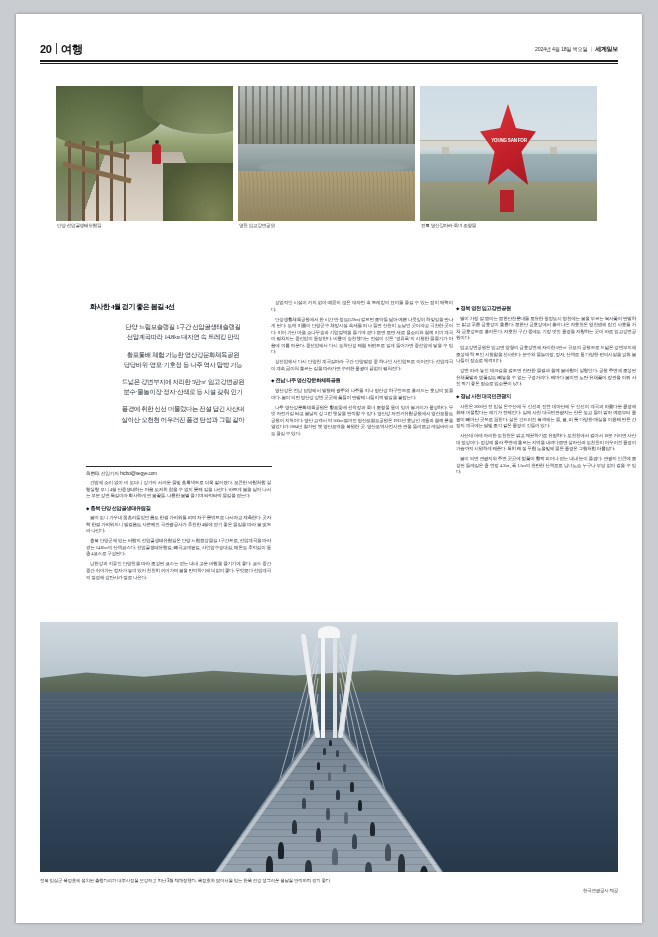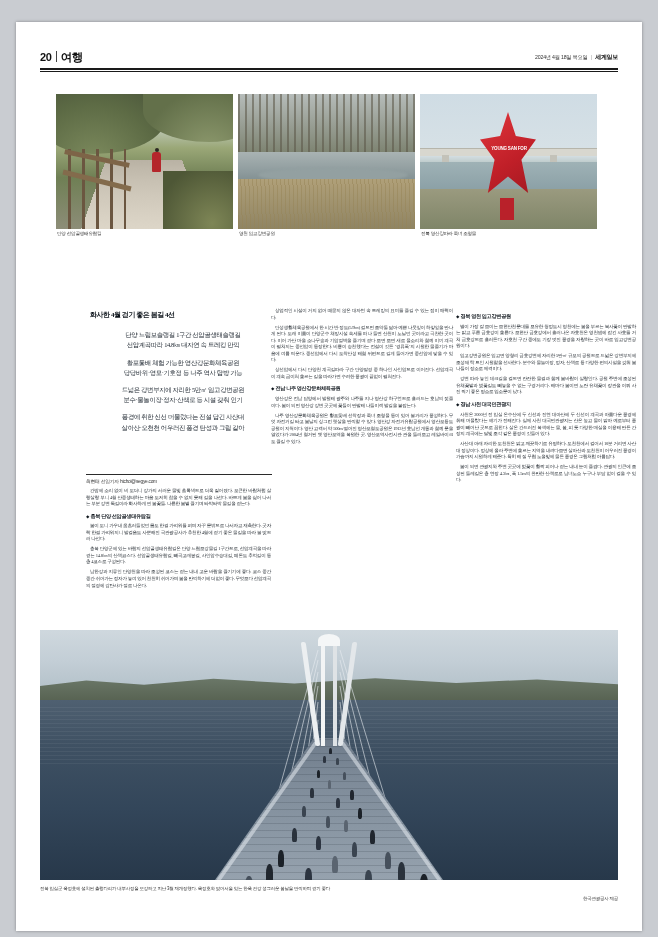--- a/index.html
+++ b/index.html
@@ -4,21 +4,21 @@
 <title>Newspaper Page</title>
 <style>
   html,body{margin:0;padding:0;}
   body{
     width:658px;height:937px;
     background:#c9ccd1;
     font-family:"Liberation Serif","DejaVu Serif",serif;
     overflow:hidden;
   }
   .page{
-    position:absolute;left:16px;top:22px;
+    position:absolute;left:16px;top:14px;
     width:626px;height:909px;
     background:#ffffff;
     box-shadow:0 0 3px rgba(0,0,0,.35);
     overflow:hidden;
   }
   
   .masthead{
     position:absolute;left:24px;top:28px;width:578px;height:22px;
   }
   .masthead .rule{

